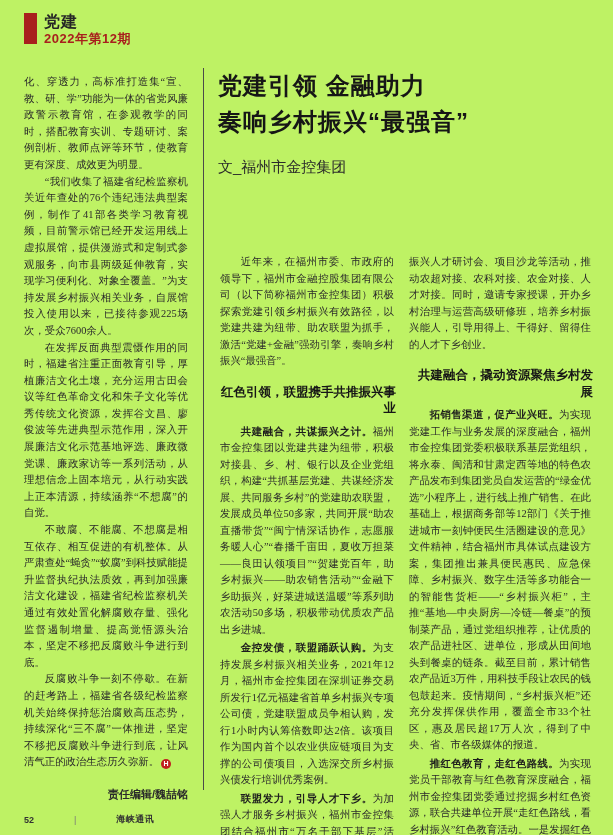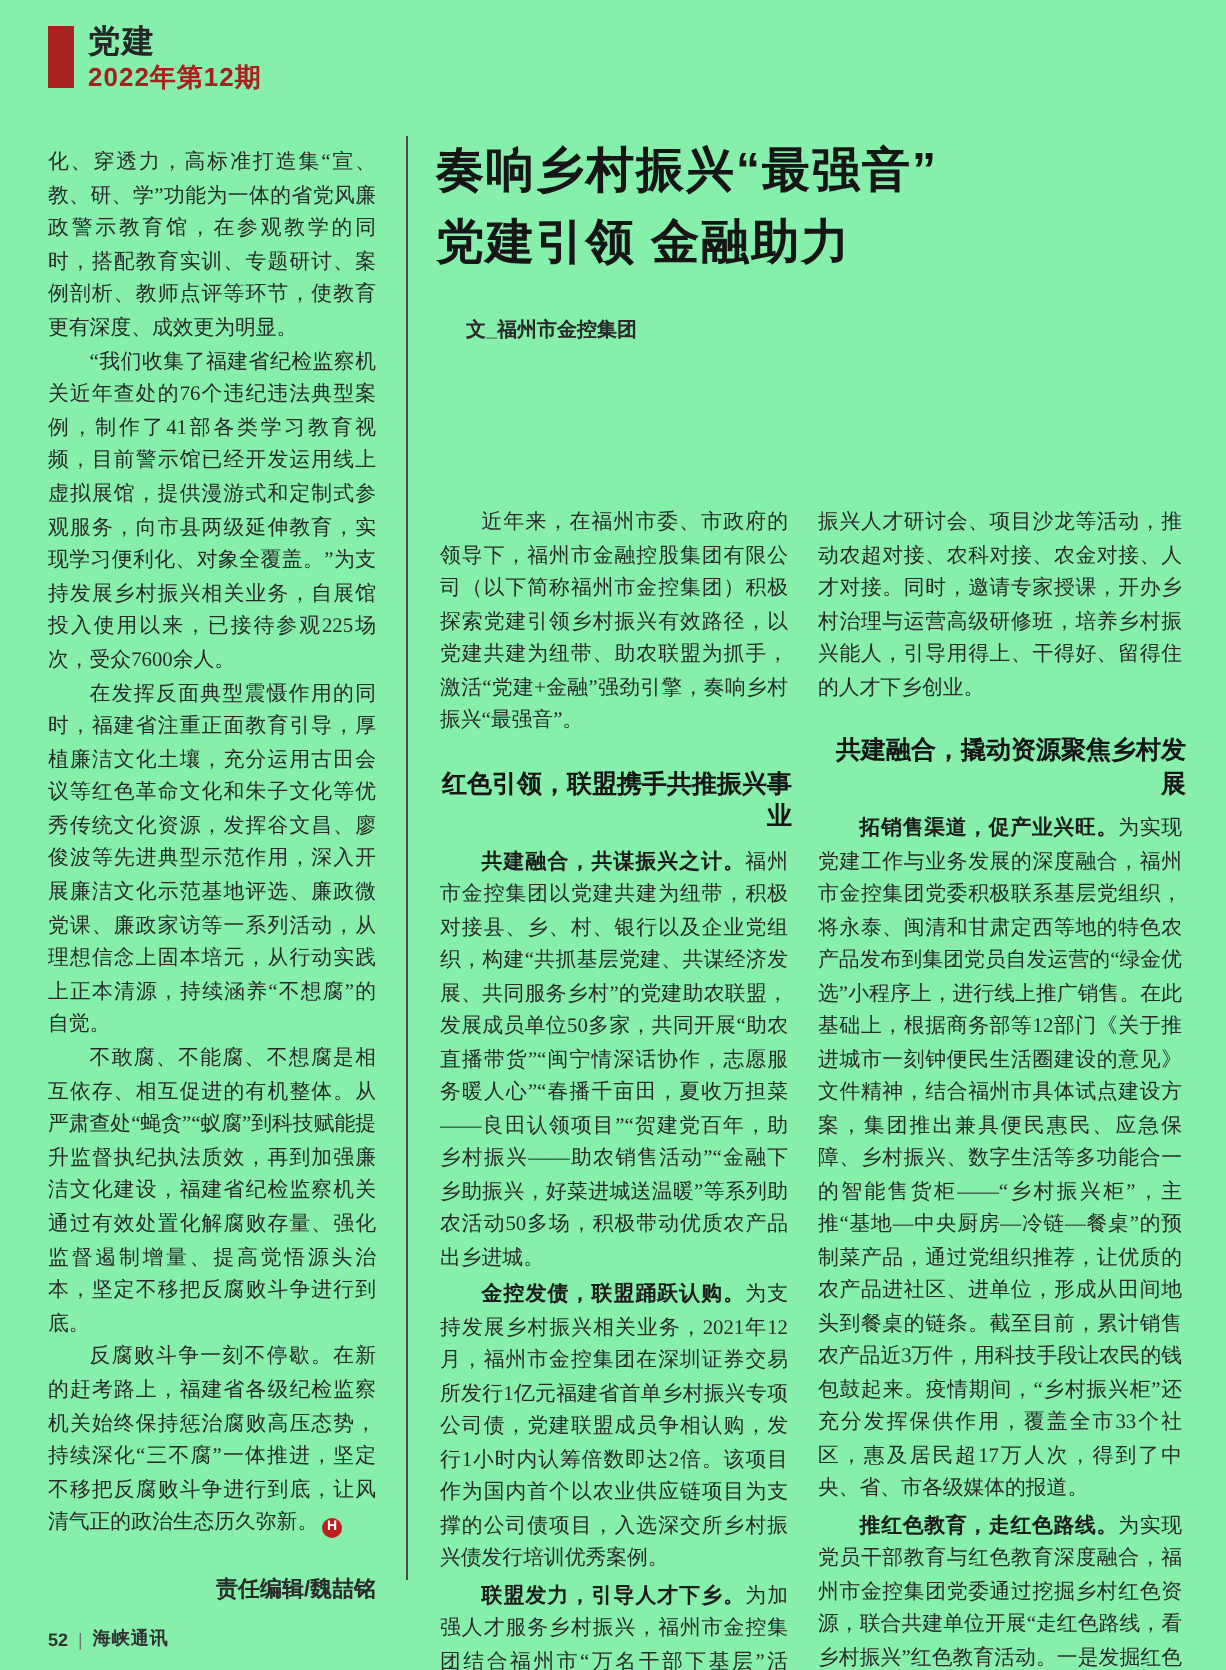--- a/index.html
+++ b/index.html
@@ -1,20 +1,20 @@
 <!DOCTYPE html>
 <html><head>
 <meta charset="utf-8">
 <style>
   html, body { margin: 0; padding: 0; background: #ffffff; }
   .page {
     position: relative;
     width: 613px;
     height: 835px;
-    background: #86efac;
+    background: #bef264;
     overflow: hidden;
     font-family: "Liberation Serif", "DejaVu Serif", serif;
     color: #222222;
   }
 
   
   .mag-header {
     position: absolute;
     top: 13px; left: 24px;
     display: flex;
@@ -98,24 +98,24 @@
     width: 380px;
     font-family: "Liberation Sans", "DejaVu Sans", sans-serif;
     font-weight: 900;
     font-size: 24px;
     line-height: 36px;
     color: #161616;
     letter-spacing: 1px;
   }
   .art-byline {
     position: absolute;
-    left: 233px; top: 158px;
-    font-family: "Liberation Sans", "DejaVu Sans", sans-serif;
-    font-weight: bold;
-    font-size: 10px;
+    left: 218px; top: 158px;
+    font-family: "Liberation Sans", "DejaVu Sans", sans-serif;
+    font-weight: normal;
+    font-size: 15px;
     color: #2a2a2a;
   }
 
   .art-col {
     position: absolute;
     top: 252px;
     font-size: 10.4px;
     line-height: 16.5px;
     text-align: justify;
     color: #2a2a2a;
@@ -141,20 +141,21 @@
 
   
   .page-footer {
     position: absolute;
     left: 24px; top: 813px;
     font-family: "Liberation Sans", "DejaVu Sans", sans-serif;
     font-size: 9px;
     color: #333333;
     display: flex;
     align-items: center;
+    gap: 35px;
   }
   .page-num { font-weight: bold; }
   .footer-sep { margin: 0 5px; color: #777777; font-weight: normal; }
   .footer-mag { font-weight: bold; letter-spacing: 0.5px; }
 </style>
 </head>
 <body>
 
 <div class="page">
 
@@ -172,22 +173,22 @@
     <p class="indent">在发挥反面典型震慑作用的同时，福建省注重正面教育引导，厚植廉洁文化土壤，充分运用古田会议等红色革命文化和朱子文化等优秀传统文化资源，发挥谷文昌、廖俊波等先进典型示范作用，深入开展廉洁文化示范基地评选、廉政微党课、廉政家访等一系列活动，从理想信念上固本培元，从行动实践上正本清源，持续涵养“不想腐”的自觉。</p>
     <p class="indent">不敢腐、不能腐、不想腐是相互依存、相互促进的有机整体。从严肃查处“蝇贪”“蚁腐”到科技赋能提升监督执纪执法质效，再到加强廉洁文化建设，福建省纪检监察机关通过有效处置化解腐败存量、强化监督遏制增量、提高觉悟源头治本，坚定不移把反腐败斗争进行到底。</p>
     <p class="indent"><span>反腐败斗争一刻不停歇。在新的赶考路上，福建省各级纪检监察机关始终保持惩治腐败高压态势，持续深化“三不腐”一体推进，坚定不移把反腐败斗争进行到底，让风清气正的政治生态历久弥新。</span><span class="end-mark">H</span></p>
   </div>
 
   <div class="editor-credit">责任编辑/魏喆铭</div>
 
   <div class="v-divider"></div>
 
   <div class="art-title">
+    <div>党建引领  金融助力</div>
     <div>奏响乡村振兴“最强音”</div>
-    <div>党建引领  金融助力</div>
   </div>
   <div class="art-byline">文_福州市金控集团</div>
 
   <div class="art-col col-1">
     <p class="indent">近年来，在福州市委、市政府的领导下，福州市金融控股集团有限公司（以下简称福州市金控集团）积极探索党建引领乡村振兴有效路径，以党建共建为纽带、助农联盟为抓手，激活“党建+金融”强劲引擎，奏响乡村振兴“最强音”。</p>
     <p class="subhead">红色引领，联盟携手共推振兴事业</p>
     <p class="indent"><span class="lead">共建融合，共谋振兴之计。</span><span>福州市金控集团以党建共建为纽带，积极对接县、乡、村、银行以及企业党组织，构建“共抓基层党建、共谋经济发展、共同服务乡村”的党建助农联盟，发展成员单位50多家，共同开展“助农直播带货”“闽宁情深话协作，志愿服务暖人心”“春播千亩田，夏收万担菜——良田认领项目”“贺建党百年，助乡村振兴——助农销售活动”“金融下乡助振兴，好菜进城送温暖”等系列助农活动50多场，积极带动优质农产品出乡进城。</span></p>
     <p class="indent"><span class="lead">金控发债，联盟踊跃认购。</span><span>为支持发展乡村振兴相关业务，2021年12月，福州市金控集团在深圳证券交易所发行1亿元福建省首单乡村振兴专项公司债，党建联盟成员争相认购，发行1小时内认筹倍数即达2倍。该项目作为国内首个以农业供应链项目为支撑的公司债项目，入选深交所乡村振兴债发行培训优秀案例。</span></p>
     <p class="indent"><span class="lead">联盟发力，引导人才下乡。</span><span>为加强人才服务乡村振兴，福州市金控集团结合福州市“万名干部下基层”活动，引导联盟成员单位积极组织相关专业人才下乡，通过举办首届福州市乡村振兴人才论坛、乡村</span></p>
   </div>

